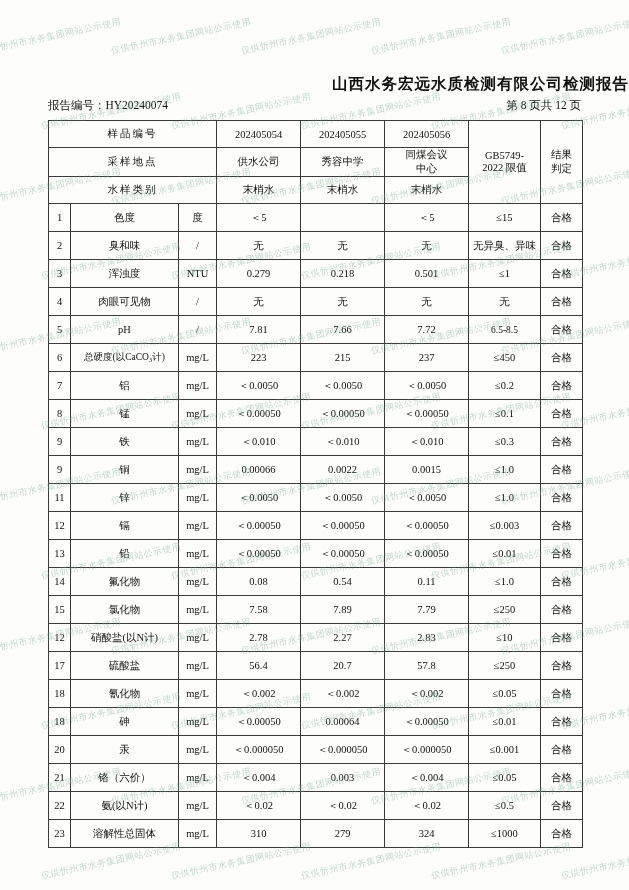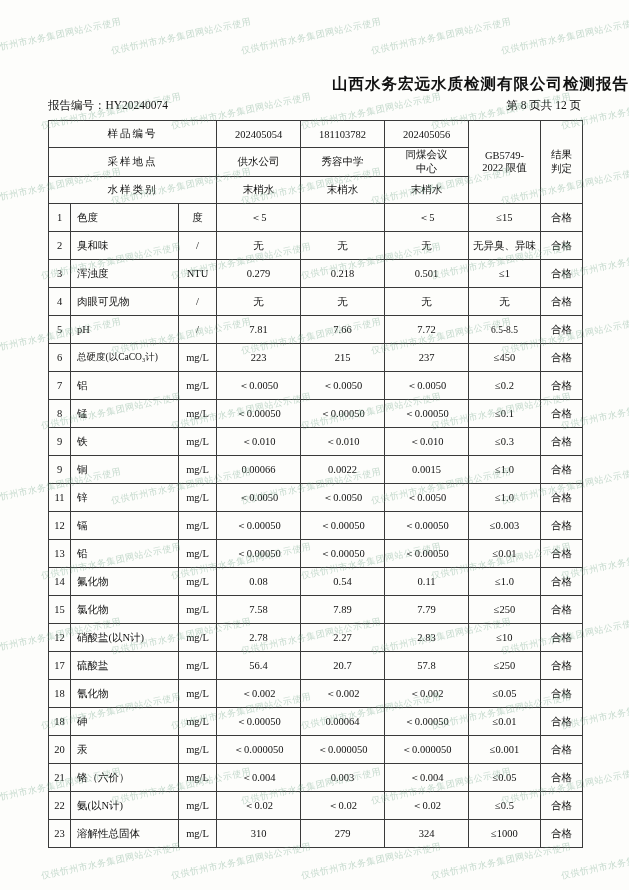--- a/index.html
+++ b/index.html
@@ -86,22 +86,21 @@
   col.c-idx   { width: 22px; }
   col.c-name  { width: 108px; }
   col.c-unit  { width: 38px; }
   col.c-s1    { width: 84px; }
   col.c-s2    { width: 84px; }
   col.c-s3    { width: 84px; }
   col.c-lim   { width: 72px; }
   col.c-res   { width: 42px; }
 
   td.name {
-    text-align: left;
-    padding-left: 6px;
+    text-align: center;
   }
   td.hdr-label {
     text-align: center;
     letter-spacing: 2px;
   }
   .h-row td { height: 26px; }
   .small2 { font-size: 9.5px; }
   .bottomline {
     position: absolute;
     left: 48px;
@@ -132,21 +131,21 @@
         <col class="c-s1">
           <col class="c-s2">
           <col class="c-s3">
         <col class="c-lim">
           <col class="c-res">
       </colgroup>
       <tbody id="tbody">
           <tr class="h-row">
             <td colspan="3" class="hdr-label">样品编号</td>
             <td>202405054</td>
-            <td>181103782</td>
+            <td>202405055</td>
             <td>202405056</td>
             <td rowspan="3">GB5749-<br>2022 限值</td>
             <td rowspan="3">结果<br>判定</td>
           </tr>
           <tr class="h-row">
             <td colspan="3" class="hdr-label">采样地点</td>
             <td>供水公司</td>
             <td>秀容中学</td>
             <td>同煤会议<br>中心</td>
           </tr>

